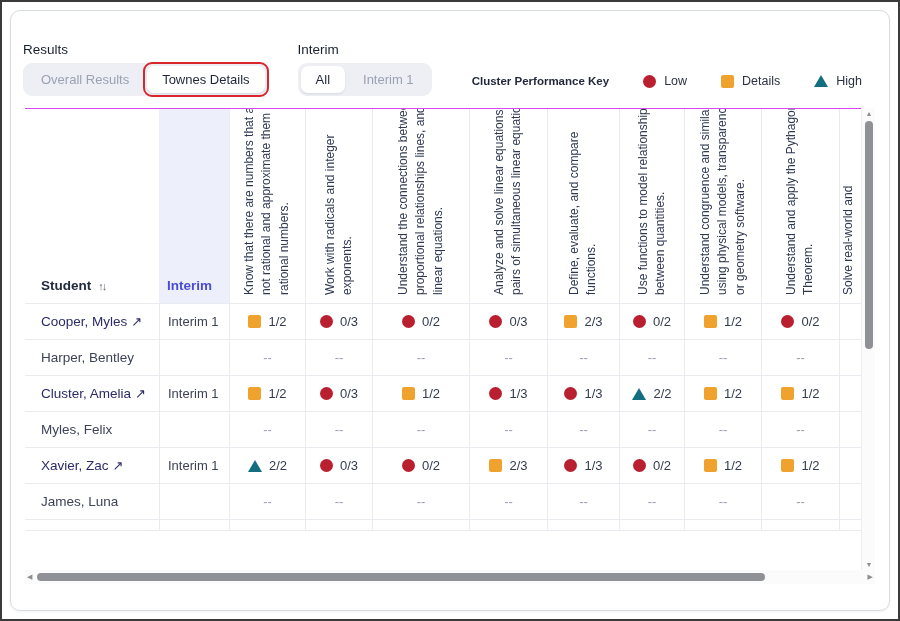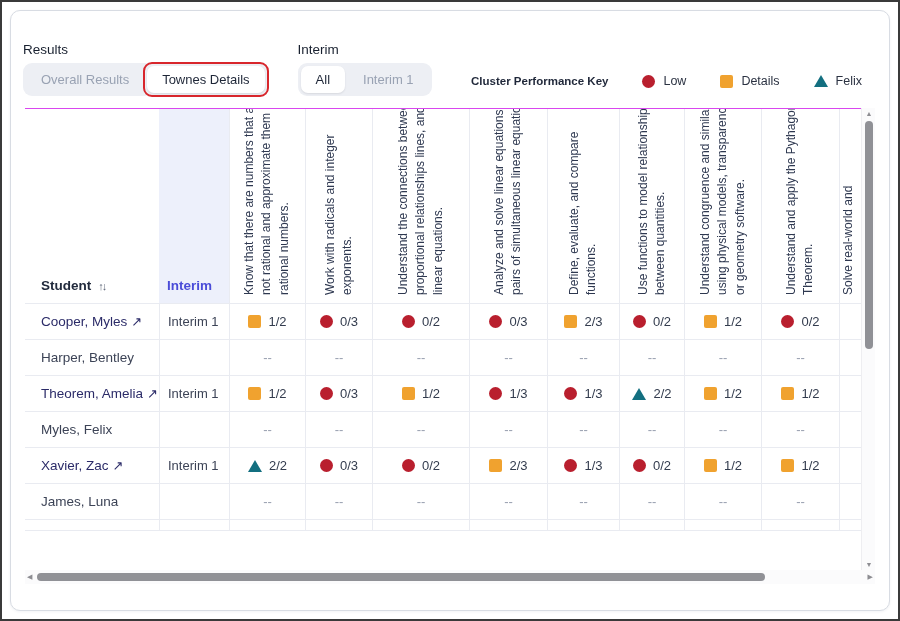--- a/index.html
+++ b/index.html
@@ -88,21 +88,21 @@
             <span class="legend-item">
               <span class="mk low"></span>
               <span>Low</span>
             </span>
             <span class="legend-item">
               <span class="mk medium"></span>
               <span>Details</span>
             </span>
             <span class="legend-item">
               <span class="mk high"></span>
-              <span>Felix</span>
+              <span>High</span>
             </span>
           </span>
       </div>
     </div>
 
     <div class="table-wrap">
       <div class="grid-area">
         <div class="thead" id="thead" style="grid-template-columns: 134px 70px 76px 67px 97px 78px 72px 65px 77px 78px 24px;">
             <div class="h-cell h-student">
               <span>Student</span>
@@ -204,21 +204,21 @@
               <div class="cell c-score bl">
                 <span class="dash">--</span>
               </div>
               <div class="cell c-score bl">
                 <span class="dash">--</span>
               </div>
               <div class="cell c-partial bl"></div>
             </div>
             <div class="trow" style="grid-template-columns: 134px 70px 76px 67px 97px 78px 72px 65px 77px 78px 24px;">
               <div class="cell c-name">
-                <a class="student-link">Theorem, Amelia</a>
+                <a class="student-link">Cluster, Amelia</a>
                 <span class="ext-arrow">↗</span>
               </div>
               <div class="cell c-interim bl">Interim 1</div>
               <div class="cell c-score bl">
                 <span class="mk medium"></span>
                 <span>1/2</span>
               </div>
               <div class="cell c-score bl">
                 <span class="mk low"></span>
                 <span>0/3</span>

